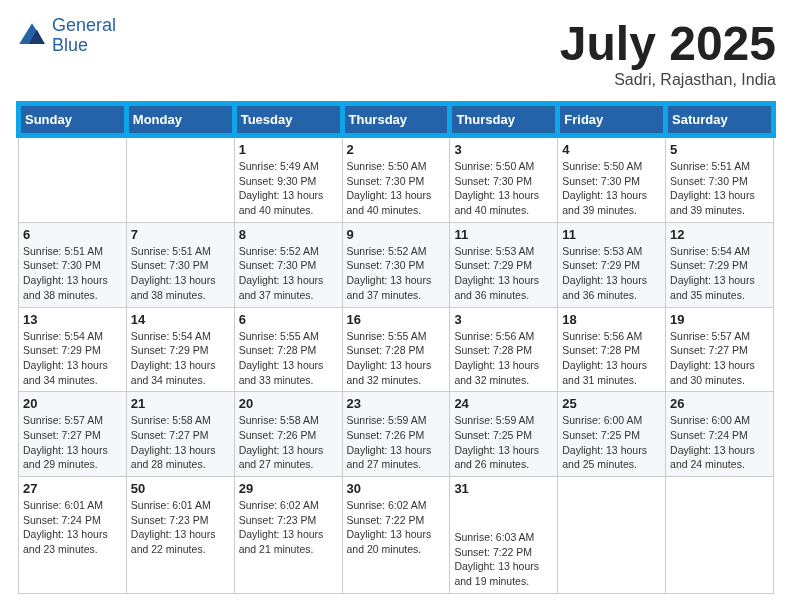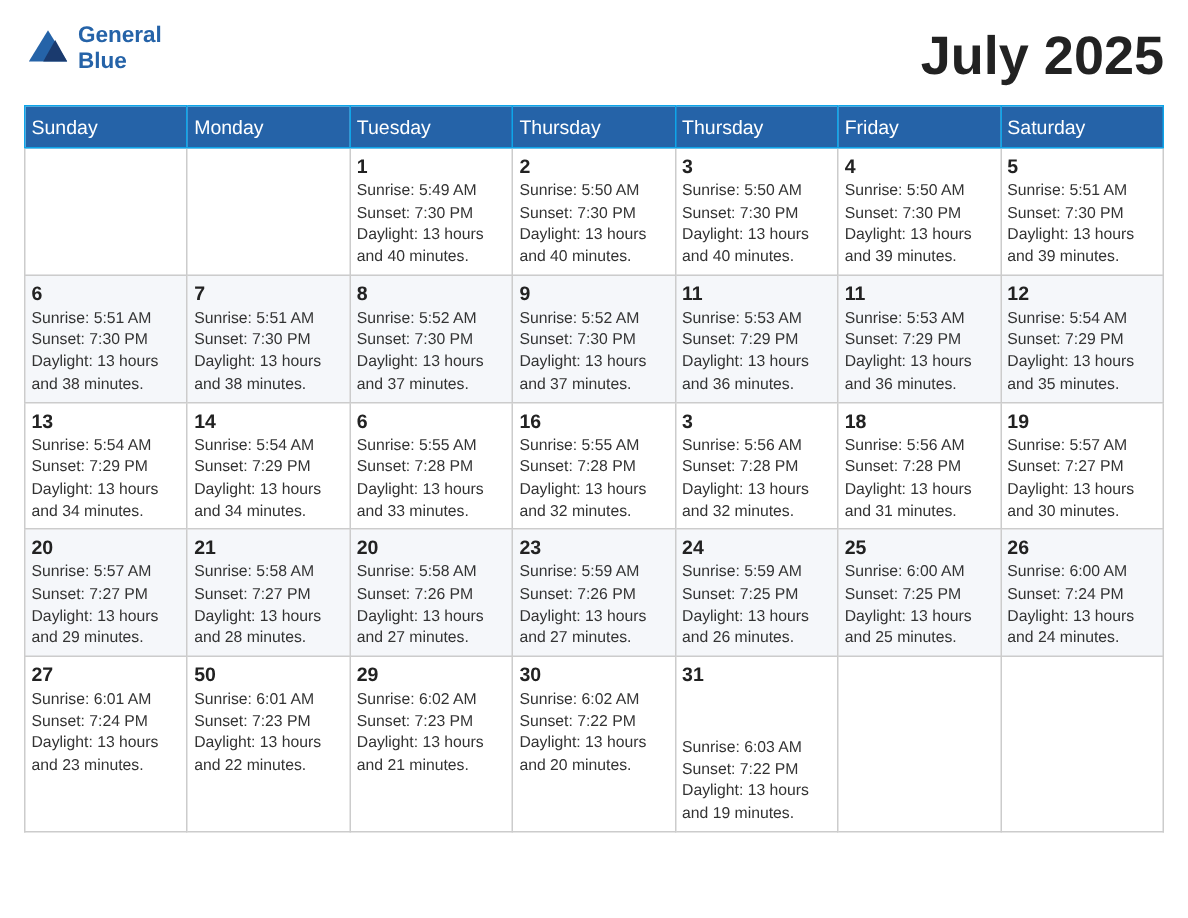--- a/index.html
+++ b/index.html
@@ -15,57 +15,57 @@
       justify-content: space-between;
       align-items: flex-start;
       margin-bottom: 12px;
     }
     .logo {
       display: flex;
       align-items: center;
       gap: 4px;
     }
     .logo-text {
-      font-size: 15px;
-      font-weight: bold;
+      font-size: 18px;
+      font-weight: normal;
       color: #1a1a2e;
       line-height: 1.1;
     }
     .logo-text span {
       color: #2563a8;
     }
     .logo-icon {
       width: 32px;
       height: 32px;
     }
     .title-block {
       text-align: right;
     }
     .month-title {
-      font-size: 36px;
+      font-size: 48px;
       font-weight: bold;
       color: #222;
     }
     .location-title {
       font-size: 16px;
       color: #444;
     }
     .calendar {
       width: 100%;
       border-collapse: collapse;
       font-size: 11px;
     }
     .calendar thead th {
       background: #2563a8;
       color: #fff;
       padding: 6px 4px;
       text-align: left;
       font-size: 13px;
-      font-weight: normal;
-      border: 1px solid #0ea5e9;
+      font-weight: bold;
+      border: 5px solid #0ea5e9;
     }
     .calendar tbody td {
       border: 1px solid #ccc;
       vertical-align: top;
       padding: 4px;
       width: 108px;
       min-height: 80px;
       background: #fff;
     }
     .calendar tbody tr:nth-child(even) td {
@@ -95,20 +95,21 @@
       <polygon points="20,4 36,30 4,30" fill="#2563a8"></polygon>
       <polygon points="26,12 36,30 16,30" fill="#1a3a6e"></polygon>
     </svg>
     <div class="logo-text">
       <div><span>General</span></div>
       <div><span style="color:#2563a8">Blue</span></div>
     </div>
   </div>
   <div class="title-block">
     <div class="month-title">July 2025</div>
+    <div class="location-title">Sadri, Rajasthan, India</div>
   </div>
 </div>
 
 <table class="calendar">
   <thead>
     <tr>
     <th>Sunday</th>
         <th>Monday</th>
         <th>Tuesday</th>
         <th>Thursday</th>
@@ -117,21 +118,21 @@
         <th>Saturday</th>
       </tr>
   </thead>
   <tbody id="calendar-body">
   <tr>
         <td class="empty-cell"></td>
         <td class="empty-cell"></td>
         <td>
           <div class="day-number">1</div>
           <div class="day-info" style="white-space: pre-line;">Sunrise: 5:49 AM
-Sunset: 7:30 PM
+Sunset: 9:30 PM
 Daylight: 13 hours and 40 minutes.</div>
         </td>
         <td>
           <div class="day-number">2</div>
           <div class="day-info" style="white-space: pre-line;">Sunrise: 5:50 AM
 Sunset: 7:30 PM
 Daylight: 13 hours and 40 minutes.</div>
         </td>
         <td>
           <div class="day-number">3</div>

